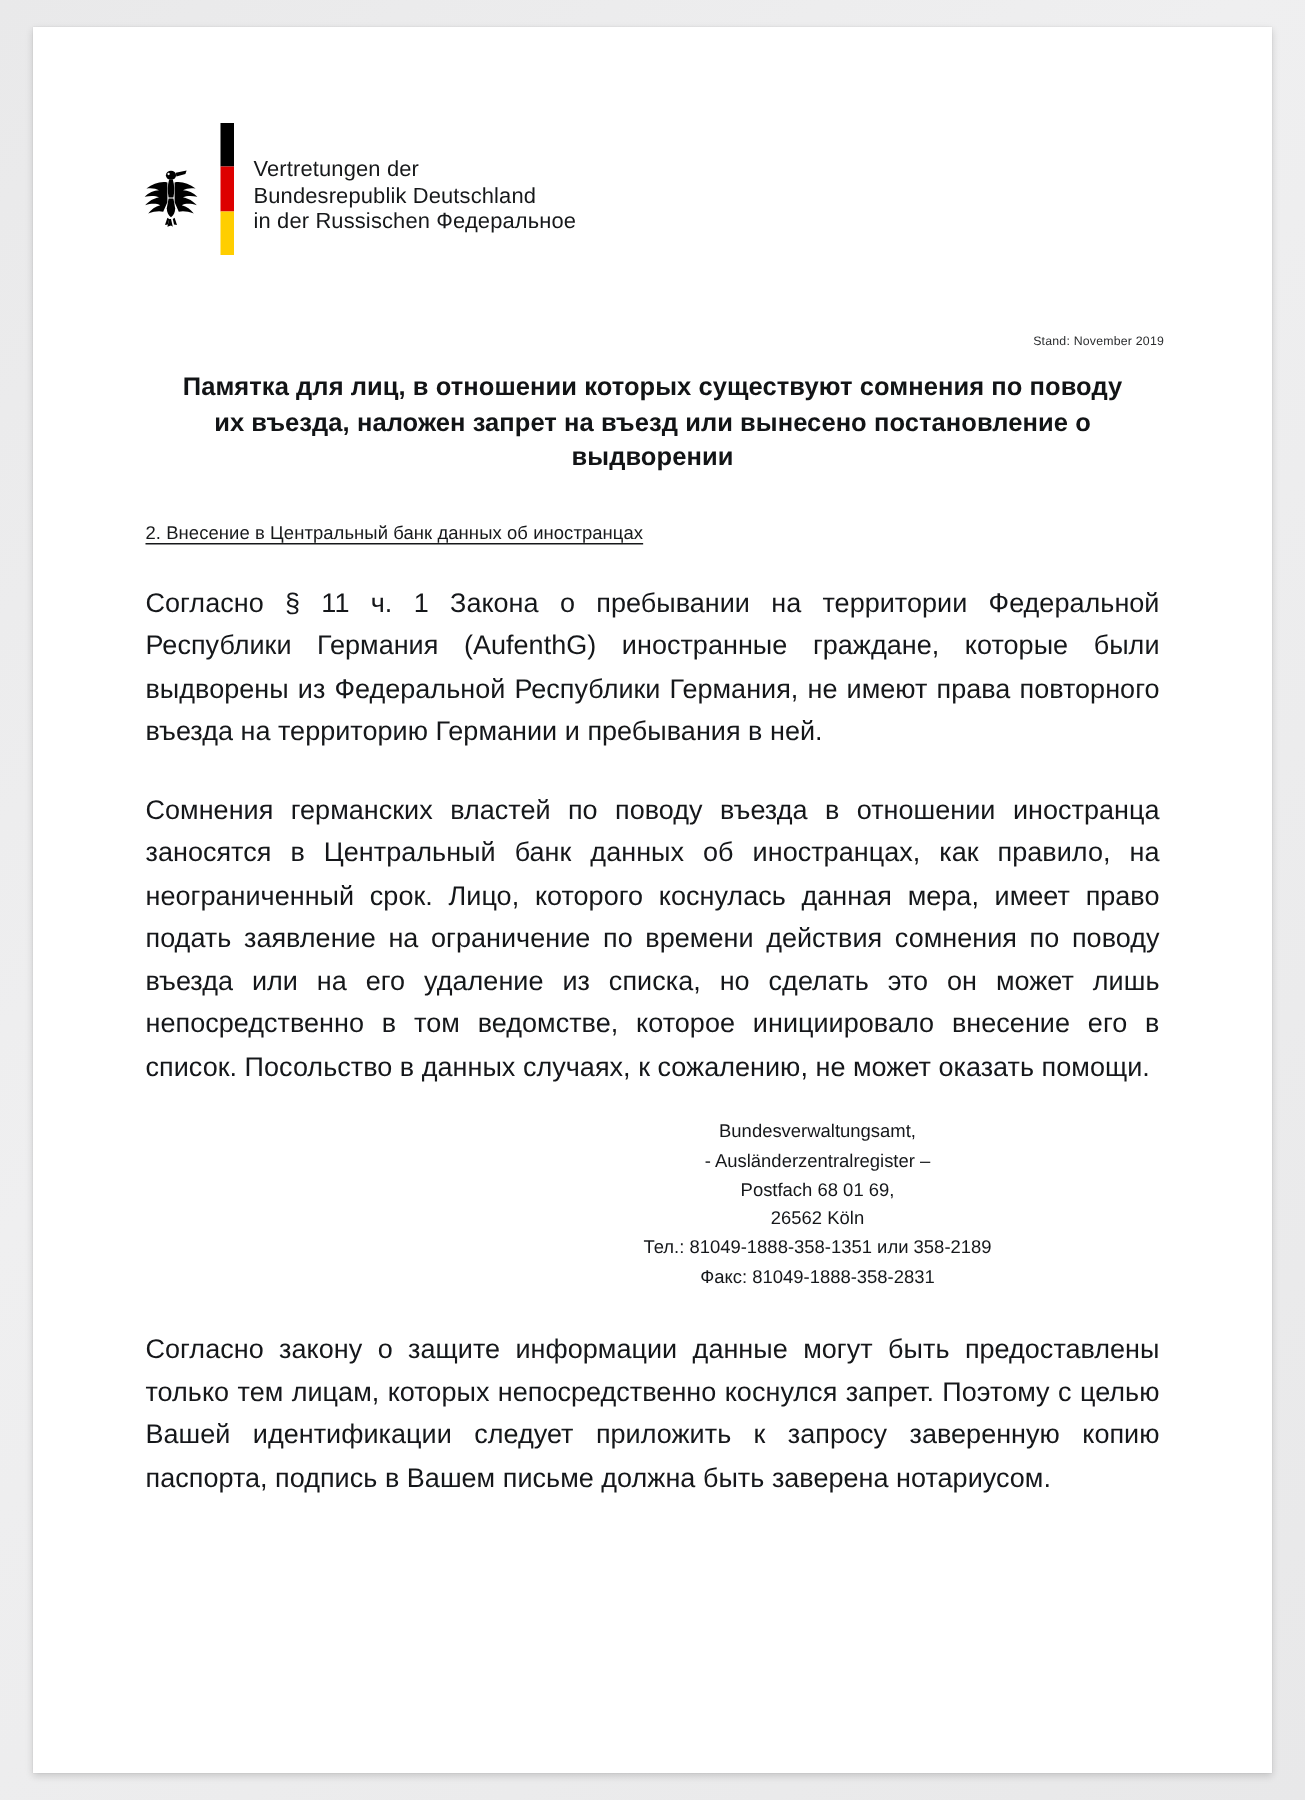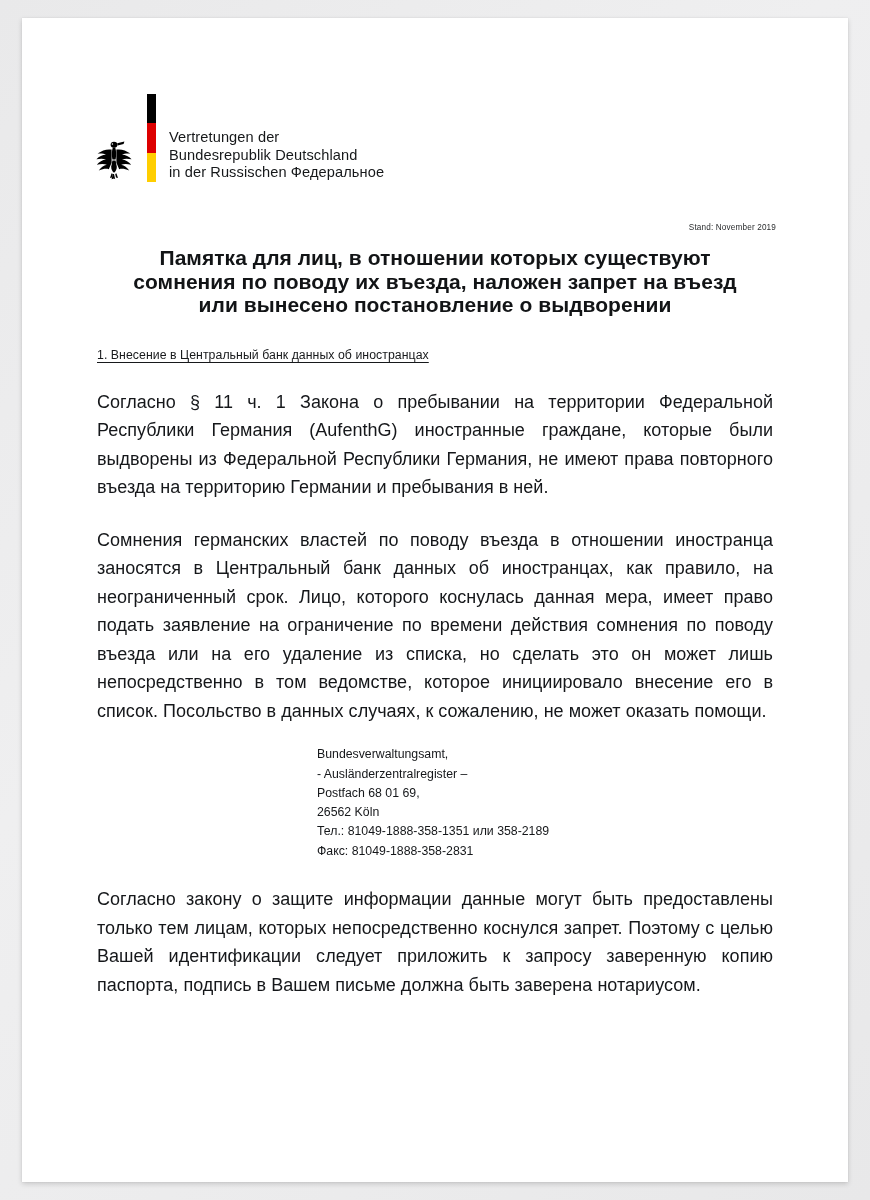--- a/index.html
+++ b/index.html
@@ -29,23 +29,23 @@
     width: 826px;
     height: 1164px;
     background: #ffffff;
     box-shadow: 0 2px 5px rgba(0,0,0,0.16), 0 0 1px rgba(0,0,0,0.10);
   }
 
   
   .letterhead {
     position: absolute;
     left: 72px;
-    top: 76px;
+    top: 64px;
     display: flex;
-    align-items: flex-end;
+    align-items: center;
   }
   .eagle {
     width: 40px;
     height: 44px;
     margin-top: 12px;
     flex: 0 0 auto;
   }
   .flagbar {
     width: 9px;
     height: 88px;
@@ -81,21 +81,21 @@
 
   
   .doc-body {
     position: absolute;
     left: 75px;
     top: 228px;
     width: 676px;
   }
 
   .doc-title {
-    font-size: 21px;
+    font-size: 17px;
     font-weight: bold;
     line-height: 23.6px;
     text-align: center;
     color: #121416;
     margin: 0 0 0 0;
     padding: 0 18px;
     letter-spacing: 0.05px;
   }
 
   .section-heading {
@@ -116,21 +116,21 @@
     letter-spacing: 0.02px;
   }
   p.para.first { margin-top: 26px; }
 
   .address-block {
     margin-top: 20px;
     margin-left: 220px;
     font-size: 12.3px;
     line-height: 19.3px;
     color: #15171a;
-    text-align: left;
+    text-align: center;
   }
   .address-block .aline { white-space: nowrap; }
 
   .para.tight { margin-top: 22px; }
 </style>
 </head>
 <body>
 
 <div class="page-canvas">
   <div class="page">
@@ -163,21 +163,21 @@
         <div>in der Russischen Федеральное</div>
       </div>
     </div>
 
     <div class="stand">Stand: November 2019</div>
 
     <div class="doc-body">
 
       <h1 class="doc-title">Памятка для лиц, в отношении которых существуют сомнения по поводу их въезда, наложен запрет на въезд или вынесено постановление о выдворении</h1>
 
-      <div class="section-heading">1. Внесение в Центральный банк данных об иностранцах</div>
+      <div class="section-heading">2. Внесение в Центральный банк данных об иностранцах</div>
 
       <p class="para first">Согласно § 11 ч. 1 Закона о пребывании на территории Федеральной Республики Германия (AufenthG) иностранные граждане, которые были выдворены из Федеральной Республики Германия, не имеют права повторного въезда на территорию Германии и пребывания в ней.</p>
       <p class="para">Сомнения германских властей по поводу въезда в отношении иностранца заносятся в Центральный банк данных об иностранцах, как правило, на неограниченный срок. Лицо, которого коснулась данная мера, имеет право подать заявление на ограничение по времени действия сомнения по поводу въезда или на его удаление из списка, но сделать это он может лишь непосредственно в том ведомстве, которое инициировало внесение его в список. Посольство в данных случаях, к сожалению, не может оказать помощи.</p>
 
       <div class="address-block">
         <div class="aline">Bundesverwaltungsamt,</div>
         <div class="aline">- Ausländerzentralregister –</div>
         <div class="aline">Postfach 68 01 69,</div>
         <div class="aline">26562 Köln</div>
         <div class="aline">Тел.: 81049-1888-358-1351 или 358-2189</div>

